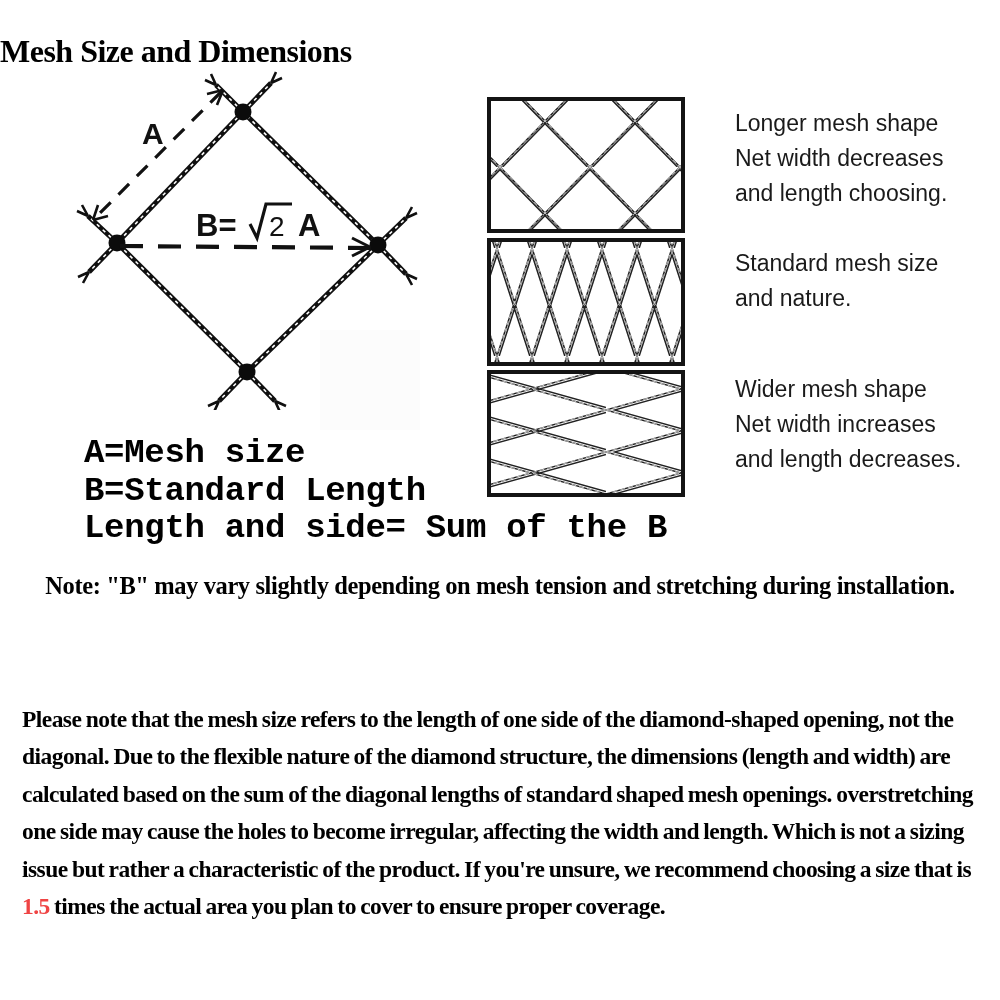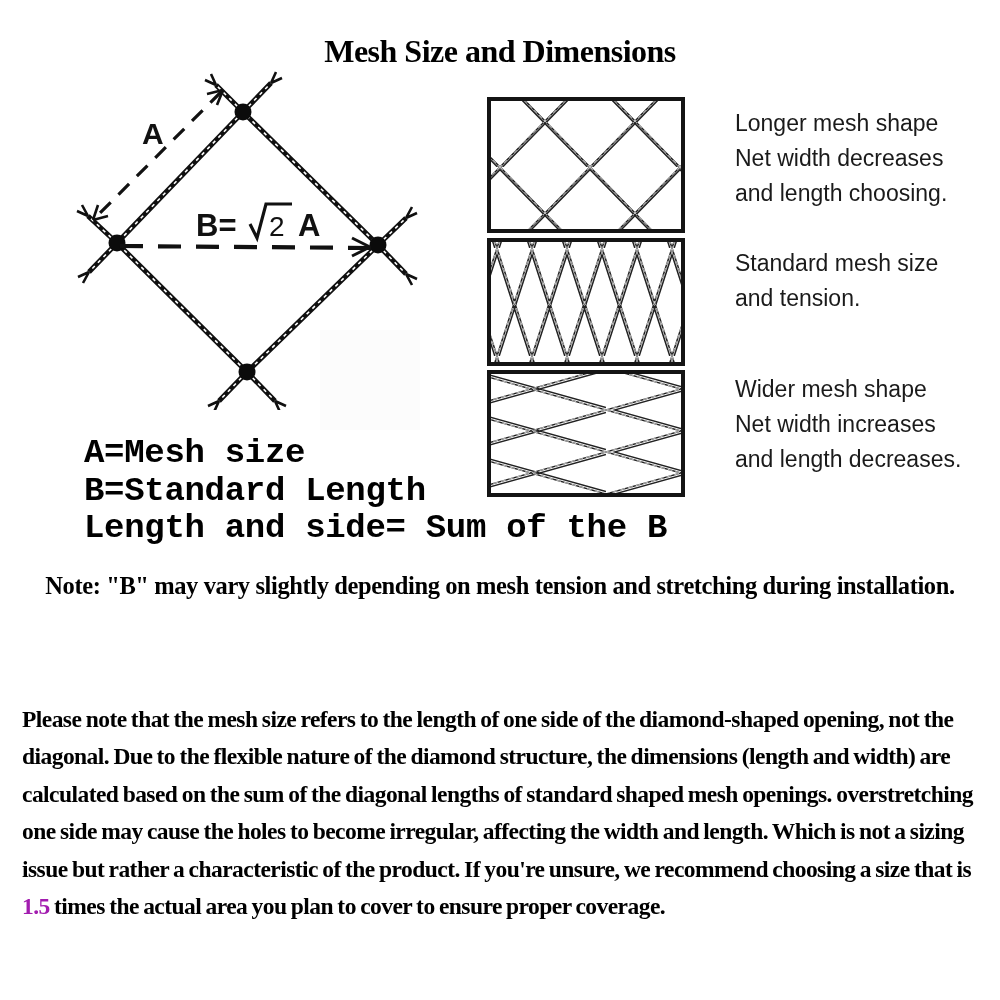--- a/index.html
+++ b/index.html
@@ -1,21 +1,21 @@
 <!DOCTYPE html>
 <html><head>
 <meta charset="utf-8">
 <style>
   html,body{margin:0;padding:0;background:#ffffff;}
   body{position:relative;width:1000px;height:1000px;overflow:hidden;
        font-family:"Liberation Serif",serif;color:#000;}
   .abs{position:absolute;}
 
   
-  .title{left:0;top:33px;width:1000px;text-align:center;
+  .title{left:0;top:33px;width:1000px;text-align:left;
          font-weight:bold;font-size:32px;letter-spacing:-0.5px;}
 
   
   .diagram{left:40px;top:70px;}
   svg text{font-family:"Liberation Sans",sans-serif;}
   .faint-box{left:320px;top:330px;width:100px;height:100px;background:#fcfcfc;}
 
   
   .mesh-box{border:4px solid #141414;background:#fff;line-height:0;}
   .mesh-1{left:487px;top:97px;}
@@ -31,21 +31,21 @@
   .legend{left:84px;top:435px;font-weight:bold;font-size:34px;line-height:37.5px;
           letter-spacing:-0.3px;font-family:Liberation Mono, monospace;}
 
   
   .note{left:0;top:572px;width:1000px;text-align:center;font-weight:bold;
         font-size:24.5px;letter-spacing:-0.4px;}
 
   
   .paragraph{left:22px;top:677px;width:963px;font-weight:bold;font-size:23.5px;
              line-height:37.6px;letter-spacing:-0.55px;word-spacing:-1px;}
-  .highlight{color:#a21caf;}
+  .highlight{color:#ef4444;}
 </style>
 </head>
 <body>
 
 <div class="abs title">Mesh Size and Dimensions</div>
 
 <div class="abs faint-box"></div>
 
 <svg class="abs diagram" width="440" height="340" viewBox="0 0 440 340">
 
@@ -126,21 +126,21 @@
   </svg>
 </div>
 
 <div class="abs caption cap-1">
   <div>Longer mesh shape</div>
   <div>Net width decreases</div>
   <div>and length choosing.</div>
 </div>
 <div class="abs caption cap-2">
   <div>Standard mesh size</div>
-  <div>and tension.</div>
+  <div>and nature.</div>
 </div>
 <div class="abs caption cap-3">
   <div>Wider mesh shape</div>
   <div>Net width increases</div>
   <div>and length decreases.</div>
 </div>
 
 <div class="abs legend">
   <div>A=Mesh size</div>
   <div>B=Standard Length</div>

